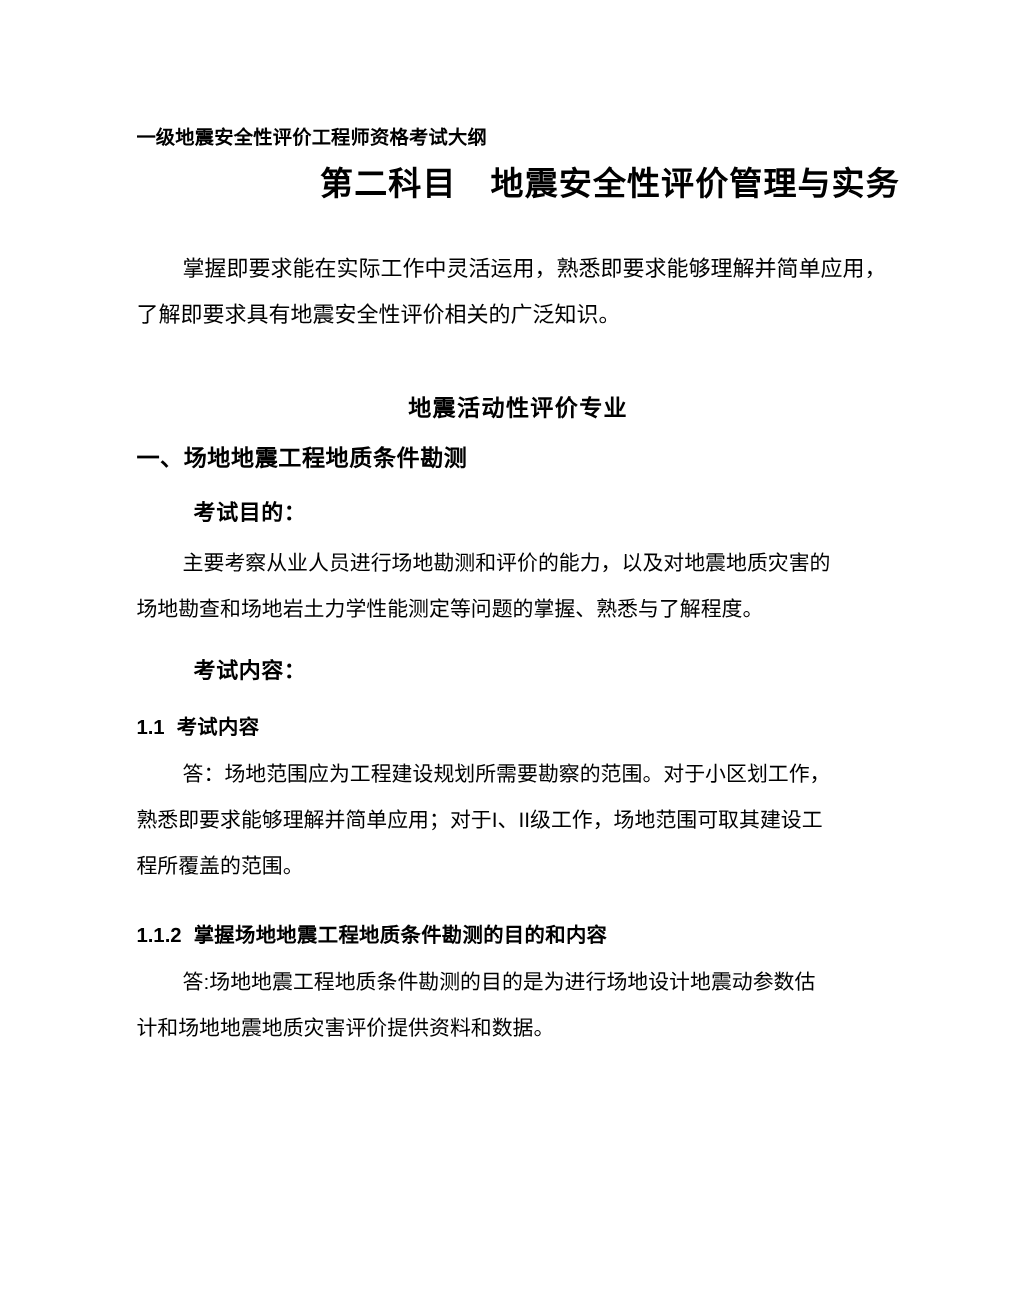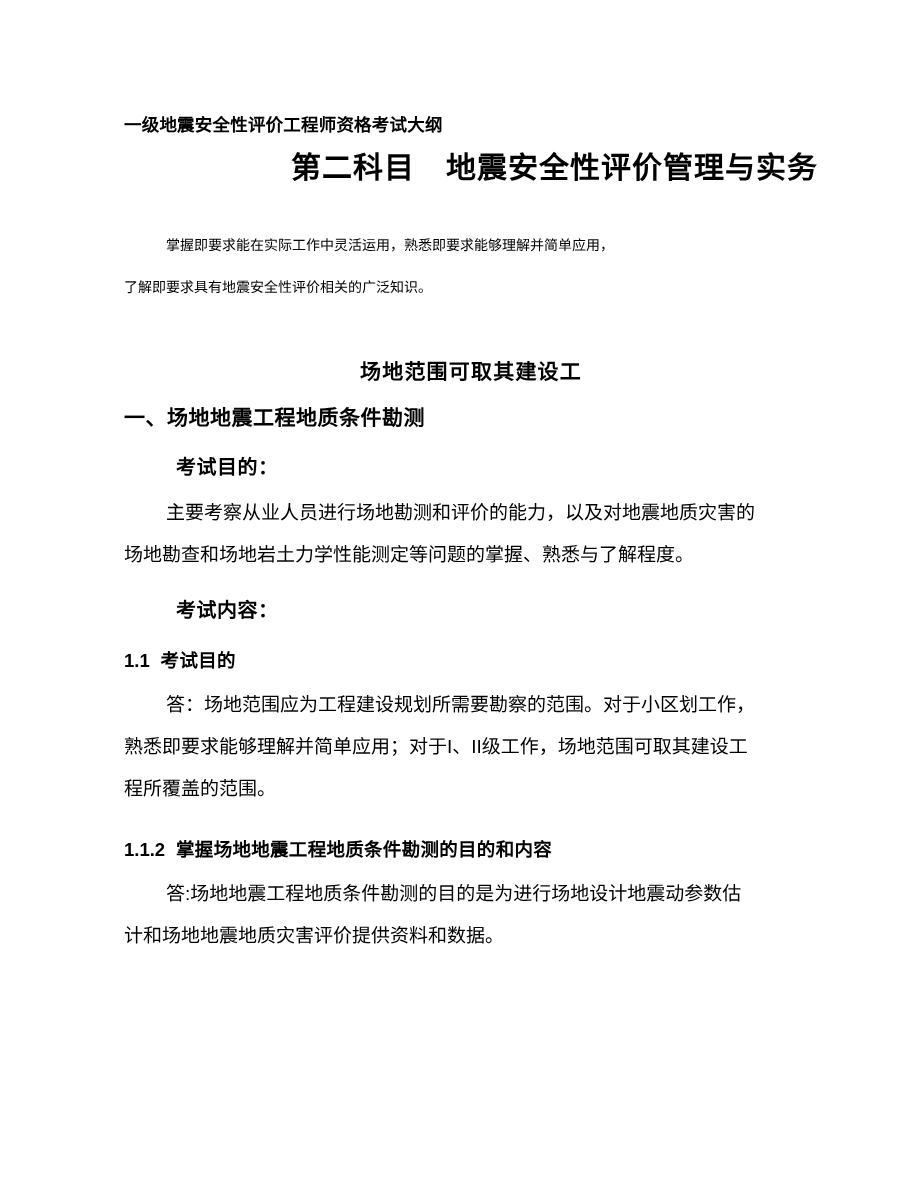--- a/index.html
+++ b/index.html
@@ -45,21 +45,21 @@
     font-weight: 700;
     line-height: 40px;
     text-align: right;
     letter-spacing: 1px;
     margin-top: 11px;
     white-space: pre;
   }
 
   
   .intro {
-    font-size: 14px;
+    font-size: 20px;
     line-height: 42px;
     text-align: justify;
     text-justify: inter-ideograph;
     margin-top: 36px;
     letter-spacing: 0px;
   }
   .intro .ln {
     display: block;
     white-space: nowrap;
   }
@@ -133,36 +133,36 @@
 
     <div class="doc-header">一级地震安全性评价工程师资格考试大纲</div>
 
     <div class="doc-title">第二科目　地震安全性评价管理与实务</div>
 
     <div class="intro">
       <span class="ln indent2">掌握即要求能在实际工作中灵活运用，熟悉即要求能够理解并简单应用，</span>
       <span class="ln">了解即要求具有地震安全性评价相关的广泛知识。</span>
     </div>
 
-    <div class="section-heading">场地范围可取其建设工</div>
+    <div class="section-heading">地震活动性评价专业</div>
 
     <div class="h1-cn">一、场地地震工程地质条件勘测</div>
 
     <div class="sub-label first">考试目的：</div>
 
     <div class="body-para gap-a">
       <span class="ln indent2">主要考察从业人员进行场地勘测和评价的能力，以及对地震地质灾害的</span>
       <span class="ln">场地勘查和场地岩土力学性能测定等问题的掌握、熟悉与了解程度。</span>
     </div>
 
     <div class="sub-label second">考试内容：</div>
 
     <div class="h-num h-11">
       <span class="num">1.1</span>&nbsp;
-      <span>考试目的</span>
+      <span>考试内容</span>
     </div>
 
 
     <div class="body-para">
       <span class="ln indent2">答：场地范围应为工程建设规划所需要勘察的范围。对于小区划工作，</span>
       <span class="ln">熟悉即要求能够理解并简单应用；对于I、II级工作，场地范围可取其建设工</span>
       <span class="ln">程所覆盖的范围。</span>
     </div>
 
     <div class="h-num h-112">

